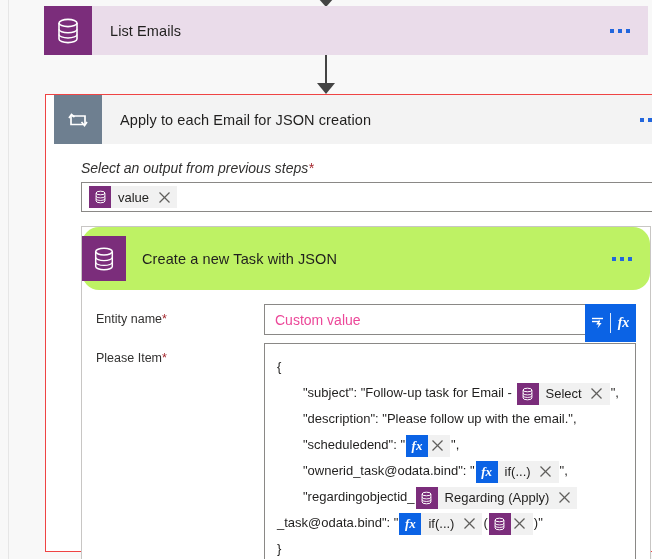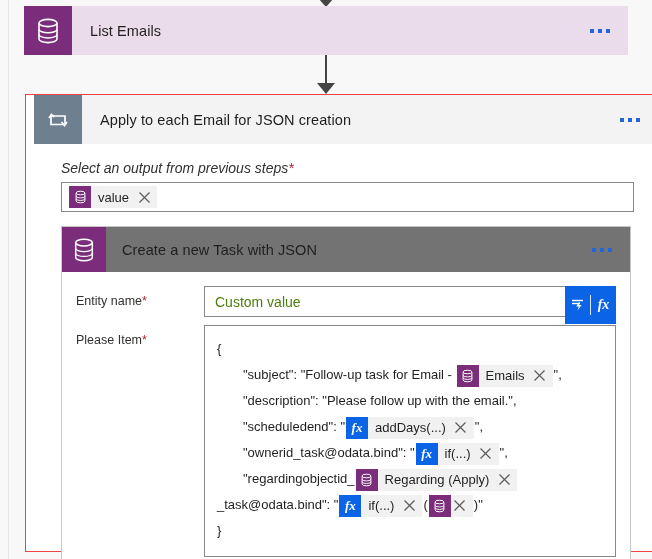--- a/index.html
+++ b/index.html
@@ -14,21 +14,21 @@
   }
   .canvas{position:absolute;inset:0;background:#f8f8f8;}
   
   .rail{position:absolute;left:8px;top:0;bottom:0;width:1px;background:#e6e6e6;}
 
   
   .conn{position:absolute;left:0;width:100%;pointer-events:none;}
   .conn svg{display:block;}
 
   
-  .card{position:absolute;background:#fff;border:1px solid #c8c6c4;box-sizing:border-box;}
+  .card{position:absolute;background:#fff;border:1px solid #c8c6c4;box-sizing:border-box;margin-left:20px;}
   .card-head{display:flex;align-items:center;height:100%;}
   .head-icon{
     width:48px;height:100%;flex:0 0 48px;
     display:flex;align-items:center;justify-content:center;
   }
   .head-title{
     flex:1 1 auto;font-size:14.5px;color:#201f1e;padding-left:18px;
     white-space:nowrap;overflow:hidden;text-overflow:ellipsis;letter-spacing:.1px;
   }
   .ellipsis{
@@ -75,36 +75,36 @@
   .chip .chip-label{padding:0 6px 0 7px;}
   .chip .chip-x{
     width:18px;height:18px;flex:0 0 18px;margin-right:4px;cursor:pointer;
     display:inline-flex;align-items:center;justify-content:center;
   }
 
   
   #create-task{
     margin:14px 13px 0 13px;border:1px solid #c8c6c4;background:#fff;
   }
-  #create-task .ct-head{display:flex;align-items:center;height:45px;background:#737373;}
+  #create-task .ct-head{display:flex;align-items:center;height:63px;background:#bef264;border-radius:17px;}
   #create-task .ct-head .head-icon{width:44px;flex:0 0 44px;height:45px;background:#7b2d7b;}
   #create-task .ct-head .head-title{padding-left:16px;font-size:14.5px;}
 
   .ct-body{padding:14px 0 16px 0;}
-  .row{display:flex;align-items:flex-start;margin-bottom:8px;}
+  .row{display:flex;align-items:flex-start;margin-bottom:8px;gap:40px;}
   .row-label{
     flex:0 0 142px;font-size:12.5px;color:#323130;padding-left:14px;
     padding-top:8px;box-sizing:border-box;
   }
   .row-ctl{flex:1 1 auto;position:relative;padding-right:14px;}
 
   .text-input{
     border:1px solid #8a8886;height:31px;background:#fff;
     display:flex;align-items:center;padding:0 10px;box-sizing:border-box;
-    font-size:14px;color:#4d7c0f;
+    font-size:14px;color:#ec4899;
   }
   .dyn-buttons{
     position:absolute;top:0;right:14px;height:38px;background:#0b63e5;
     display:flex;align-items:center;color:#fff;
   }
   .dyn-buttons .dbtn{
     width:25px;height:38px;display:flex;align-items:center;justify-content:center;cursor:pointer;
   }
   .dyn-buttons .divider{width:1px;height:20px;background:#fff;opacity:.85;}
   .dyn-buttons .fx-glyph{
@@ -260,38 +260,37 @@
                 <div class="json-line">
                   <span class="indent"></span><span>"subject": "Follow-up task for Email - </span><span class="chip">
                       <span class="chip-icon">
                         <svg width="13" height="14" viewBox="0 0 13 14">
                           <ellipse cx="6.5" cy="3" rx="4.4" ry="1.8" fill="none" stroke="#ffffff" stroke-width="1"></ellipse>
                           <path d="M2.1 3 v8 a4.4 1.8 0 0 0 8.8 0 V3" fill="none" stroke="#ffffff" stroke-width="1"></path>
                           <path d="M2.1 6.1 a4.4 1.8 0 0 0 8.8 0" fill="none" stroke="#ffffff" stroke-width=".9"></path>
                           <path d="M2.1 8.7 a4.4 1.8 0 0 0 8.8 0" fill="none" stroke="#ffffff" stroke-width=".9"></path>
                         </svg>
                       </span>
-                      <span class="chip-label">Emails</span>
+                      <span class="chip-label">Select</span>
                       <span class="chip-x">
                         <svg width="13" height="13" viewBox="0 0 13 13">
                           <line x1="1.5" y1="1.5" x2="11.5" y2="11.5" stroke="#605e5c" stroke-width="1.3"></line>
                           <line x1="11.5" y1="1.5" x2="1.5" y2="11.5" stroke="#605e5c" stroke-width="1.3"></line>
                         </svg>
                       </span>
                     </span><span>",</span>
                 </div>
 
                 <div class="json-line">
                   <span class="indent"></span><span>"description": "Please follow up with the email.",</span>
                 </div>
 
                 <div class="json-line">
                   <span class="indent"></span><span>"scheduledend": "</span><span class="chip">
                       <span class="chip-icon fx">fx</span>
-                      <span class="chip-label">addDays(...)</span>
                       <span class="chip-x">
                         <svg width="13" height="13" viewBox="0 0 13 13">
                           <line x1="1.5" y1="1.5" x2="11.5" y2="11.5" stroke="#605e5c" stroke-width="1.3"></line>
                           <line x1="11.5" y1="1.5" x2="1.5" y2="11.5" stroke="#605e5c" stroke-width="1.3"></line>
                         </svg>
                       </span>
                     </span><span>",</span>
                 </div>
 
                 <div class="json-line">

